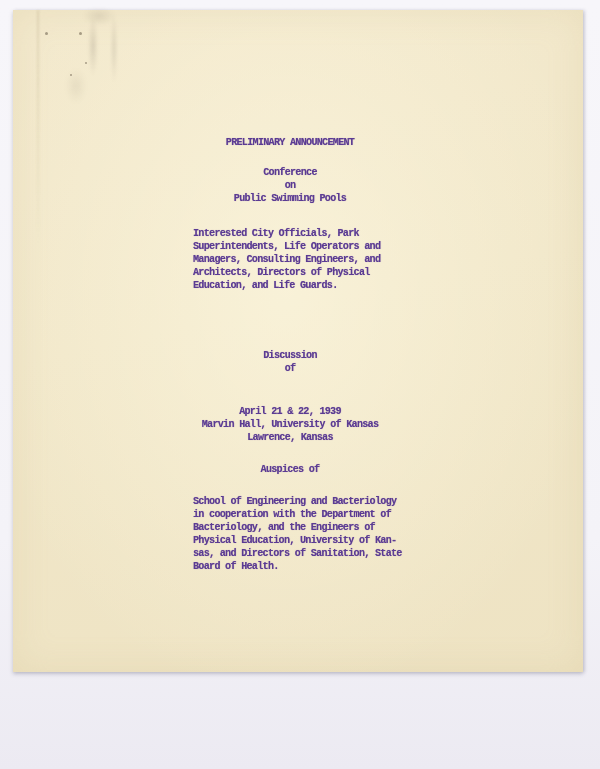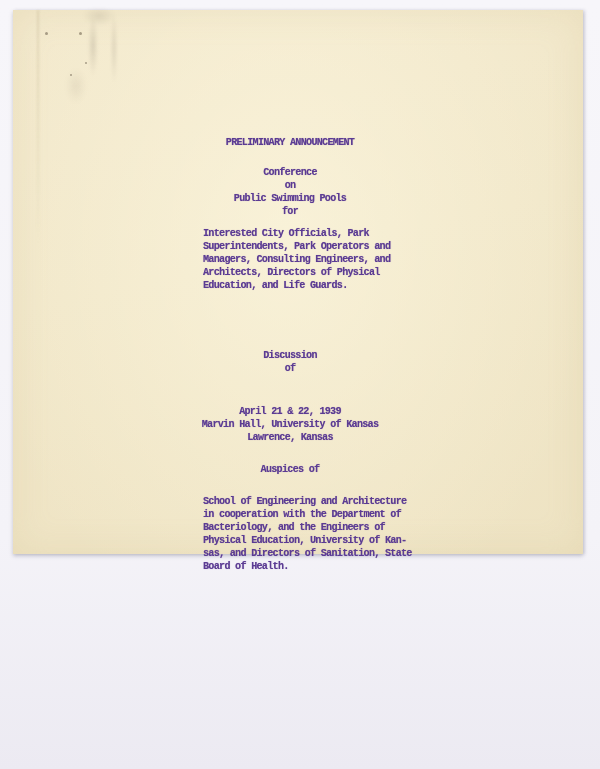--- a/index.html
+++ b/index.html
@@ -12,21 +12,21 @@
     position: relative;
     background: linear-gradient(180deg, #f7f6fa 0%, #f4f3f8 70%, #eceaf2 100%);
     overflow: hidden;
     font-family: "Liberation Mono", "DejaVu Sans Mono", monospace;
   }
   .paper {
     position: absolute;
     left: 13px;
     top: 10px;
     width: 570px;
-    height: 544px;
+    height: 662px;
     background:
       radial-gradient(ellipse 420px 560px at 48% 42%, rgba(255,250,228,0.55), rgba(255,250,228,0) 75%),
       linear-gradient(168deg, #f3e9cd 0%, #f1e7c9 45%, #eee3c3 100%);
     box-shadow:
       0 2px 4px rgba(90, 90, 115, 0.30),
       2px 0 3px rgba(110, 110, 135, 0.18),
       inset 0 0 35px rgba(205, 185, 135, 0.22);
   }
   .ink {
     color: #5b3b93;
@@ -36,21 +36,21 @@
     letter-spacing: -0.65px;
     white-space: pre;
     text-shadow: 0.2px 0.3px 0.7px rgba(91, 59, 147, 0.6);
   }
   .block {
     position: absolute;
     left: 180px;
     width: 194px;
   }
   .align-center { text-align: center; }
-  .align-left   { text-align: left; margin-left: 10px; }
+  .align-left   { text-align: left; }
   .b-title               { top: 126px; }
   .b-conference-heading  { top: 156px; }
   .b-audience            { top: 217px; }
   .b-discussion-heading  { top: 291px; margin-top: 48px; }
   .b-discussion-body     { top: 317px; }
   .b-date-location       { top: 395px; }
   .b-auspices-heading    { top: 453px; }
   .b-auspices-body       { top: 485px; }
 
   
@@ -102,26 +102,25 @@
   <div class="speck speck-4"></div>
 
   <div class="block b-title align-center">
     <div class="ink">PRELIMINARY ANNOUNCEMENT</div>
   </div>
 
   <div class="block b-conference-heading align-center">
     <div class="ink">Conference</div>
     <div class="ink">on</div>
     <div class="ink">Public Swimming Pools</div>
-    <div class="ink">for</div>
   </div>
 
   <div class="block b-audience align-left">
     <div class="ink">Interested City Officials, Park</div>
-    <div class="ink">Superintendents, Park Operators and</div>
+    <div class="ink">Superintendents, Life Operators and</div>
     <div class="ink">Managers, Consulting Engineers, and</div>
     <div class="ink">Architects, Directors of Physical</div>
     <div class="ink">Education, and Life Guards.</div>
   </div>
 
   <div class="block b-discussion-heading align-center">
     <div class="ink">Discussion</div>
     <div class="ink">of</div>
   </div>
 
@@ -130,21 +129,21 @@
     <div class="ink">April 21 &amp; 22, 1939</div>
     <div class="ink">Marvin Hall, University of Kansas</div>
     <div class="ink">Lawrence, Kansas</div>
   </div>
 
   <div class="block b-auspices-heading align-center">
     <div class="ink">Auspices of</div>
   </div>
 
   <div class="block b-auspices-body align-left">
-    <div class="ink">School of Engineering and Architecture</div>
+    <div class="ink">School of Engineering and Bacteriology</div>
     <div class="ink">in cooperation with the Department of</div>
     <div class="ink">Bacteriology, and the Engineers of</div>
     <div class="ink">Physical Education, University of Kan-</div>
     <div class="ink">sas, and Directors of Sanitation, State</div>
     <div class="ink">Board of Health.</div>
   </div>
 
 </div>
 
 </body></html>

